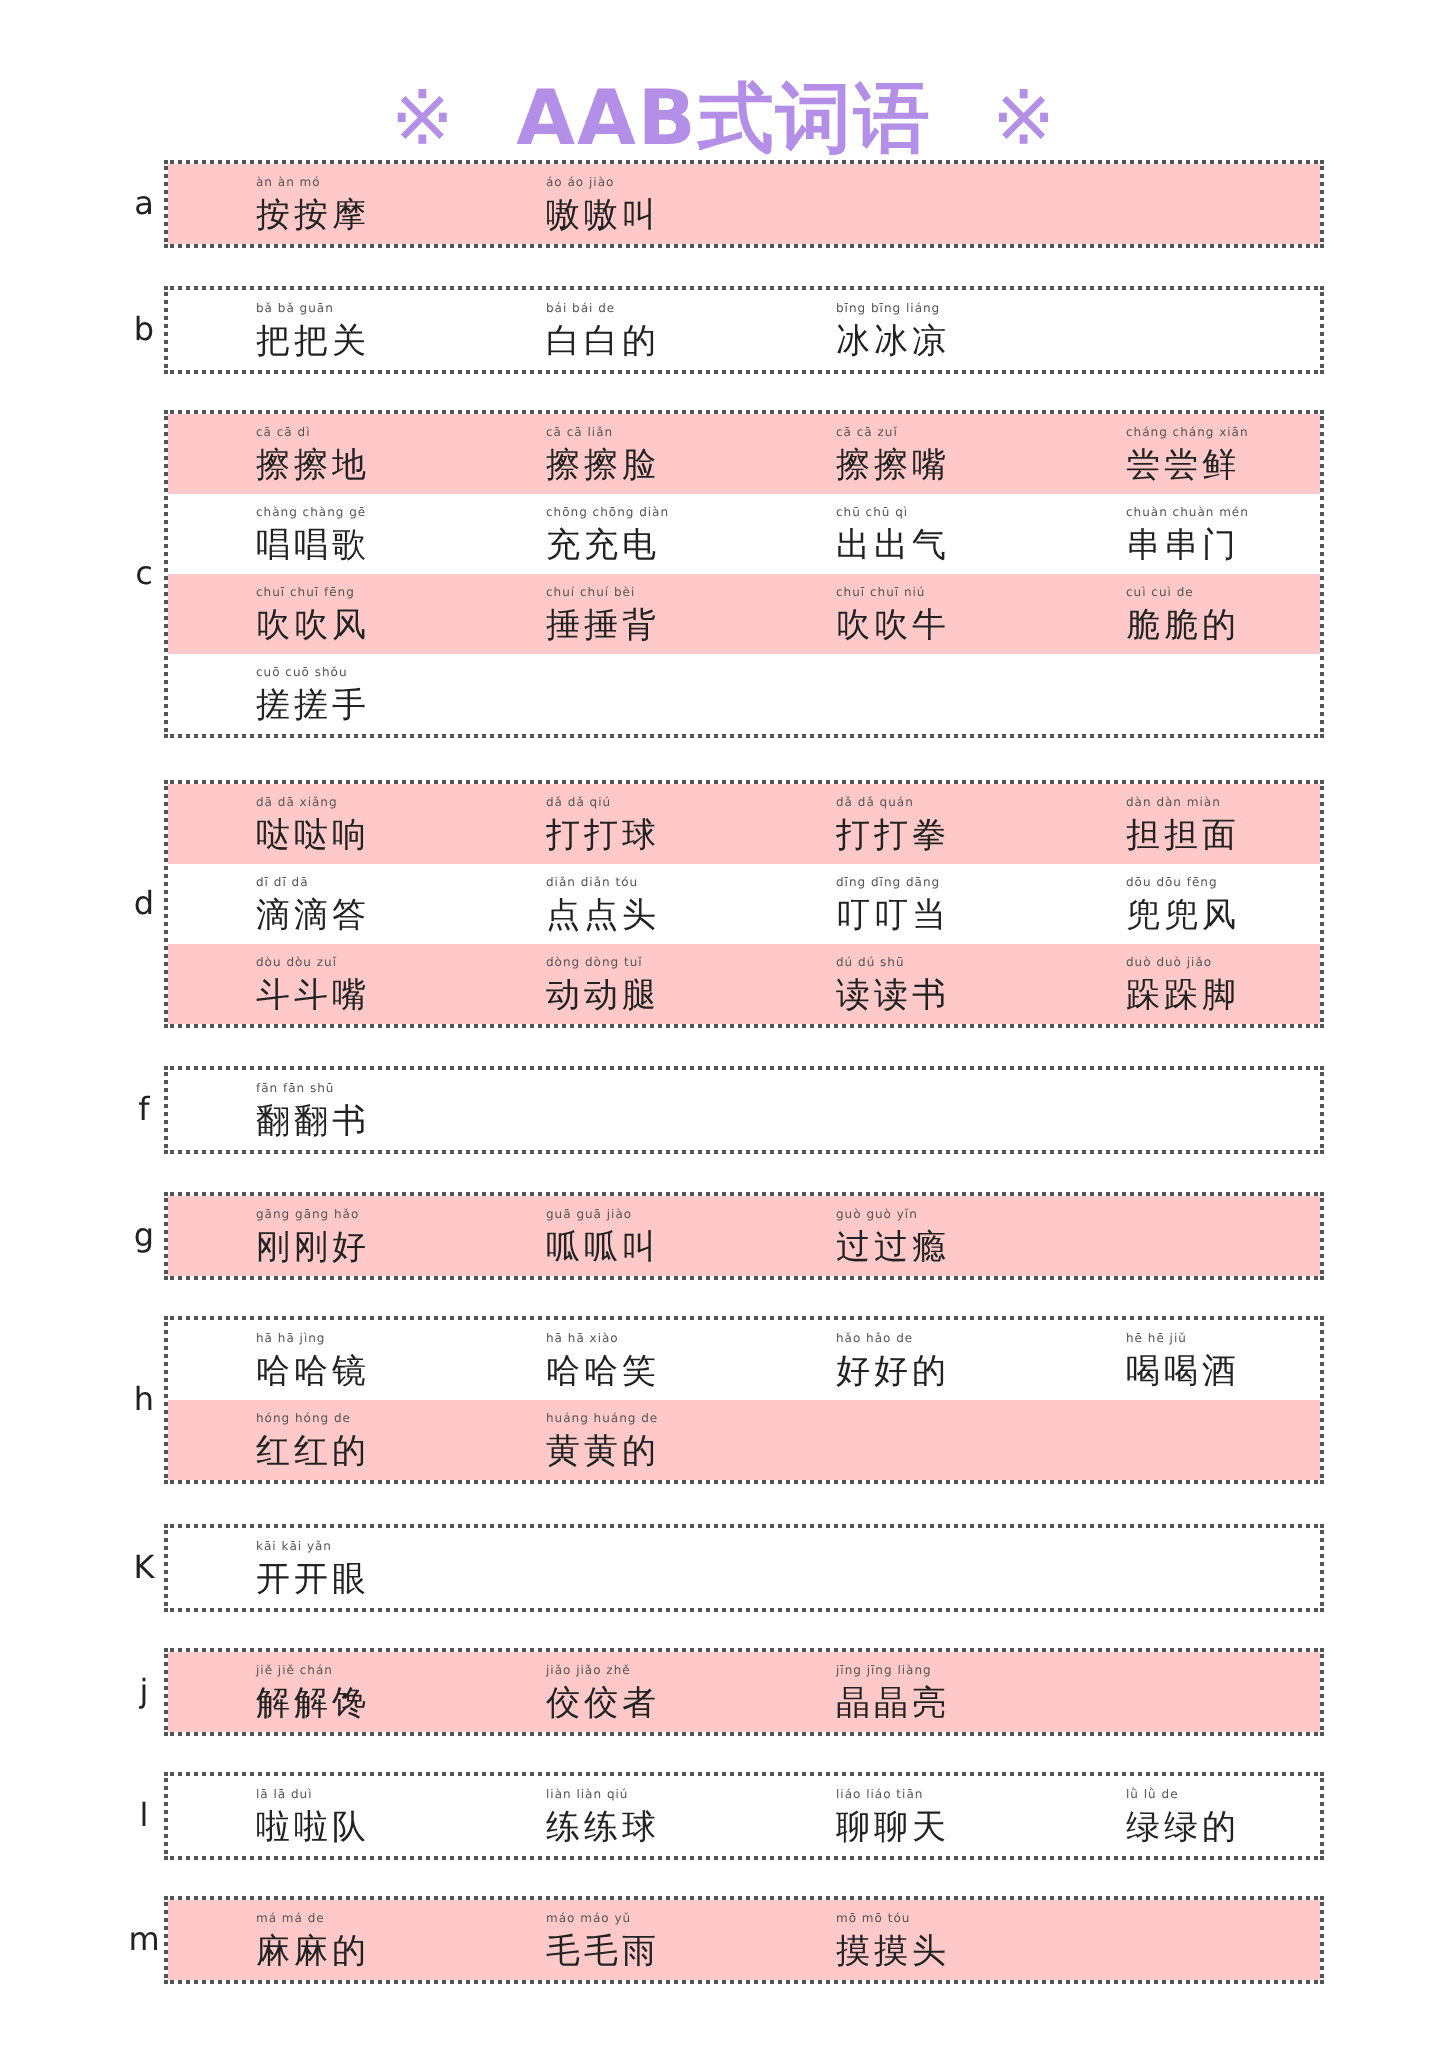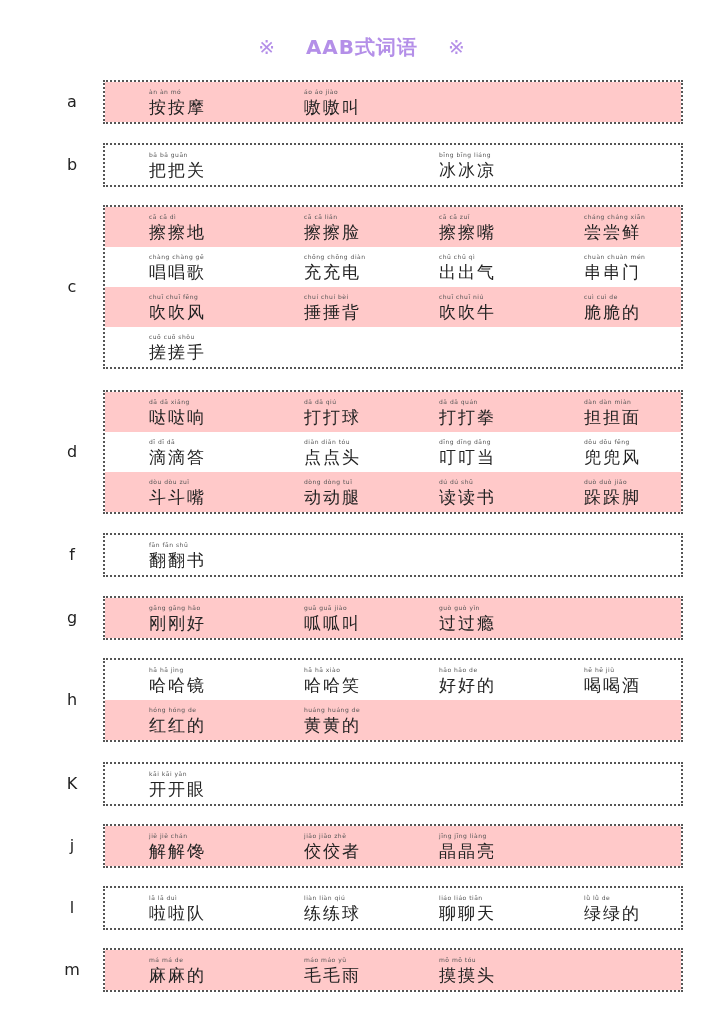--- a/index.html
+++ b/index.html
@@ -1,34 +1,34 @@
 <!DOCTYPE html>
 <html><head>
 <meta charset="utf-8">
 <style>
   html, body { margin: 0; padding: 0; background: #ffffff; }
   body { width: 724px; height: 1024px; position: relative; overflow: hidden;
          font-family: "DejaVu Serif", "Liberation Serif", serif; }
   .title { position: absolute; top: 34px; left: 0; width: 724px; text-align: center;
-           font-family: "DejaVu Sans", sans-serif; font-weight: bold; font-size: 20px;
+           font-family: "DejaVu Sans", sans-serif; font-weight: bold; font-size: 38px;
            color: #b48fe8; letter-spacing: 1px; }
   .title .mark { display: inline-block; margin: 0 30px; font-weight: normal; }
   .section { position: absolute; left: 0; width: 724px; }
   .label { position: absolute; left: 62px; width: 20px; text-align: center;
            font-family: "DejaVu Sans", sans-serif; font-size: 16px; color: #222; }
-  .box { position: absolute; left: 103px; width: 580px; border: 2px dotted #555;
+  .box { position: absolute; left: 82px; width: 580px; border: 2px dotted #555;
          box-sizing: border-box; background: #fff; }
   .row { position: relative; height: 40px; }
   .row.pink { background: #ffc9c9; }
   .word { position: absolute; top: 0; width: 110px; height: 40px; }
   .word .py { position: absolute; top: 6px; left: 0; font-family: "DejaVu Sans", sans-serif;
               font-size: 6px; color: #555; white-space: nowrap; letter-spacing: 0.5px; }
   .word .hz { position: absolute; top: 14px; left: 0; font-size: 17px; color: #222;
               letter-spacing: 2px; white-space: nowrap; }
-  .c0 { left: 44px; } .c1 { left: 189px; margin-left: 10px; } .c2 { left: 334px; } .c3 { left: 479px; }
+  .c0 { left: 44px; } .c1 { left: 189px; } .c2 { left: 334px; } .c3 { left: 479px; }
 </style>
 </head>
 <body>
 
 <div class="title">
   <span class="mark">※</span><span>AAB式词语</span><span class="mark">※</span>
 </div>
 
 <div id="sections">
     <div class="section" style="top: 80px;">
@@ -47,20 +47,24 @@
       </div>
     </div>
     <div class="section" style="top: 143px;">
       <div class="label" style="top: 12px;">b</div>
       <div class="box" style="height: 44px; text-align: center;">
         <div class="row">
           <div class="word c0">
             <span class="py">bǎ  bǎ  guān</span>
             <span class="hz">把把关</span>
           </div>
+          <div class="word c1">
+            <span class="py">bái  bái  de</span>
+            <span class="hz">白白的</span>
+          </div>
           <div class="word c2">
             <span class="py">bīng bīng liáng</span>
             <span class="hz">冰冰凉</span>
           </div>
         </div>
       </div>
     </div>
     <div class="section" style="top: 205px;">
       <div class="label" style="top: 72px;">c</div>
       <div class="box" style="height: 164px;">

